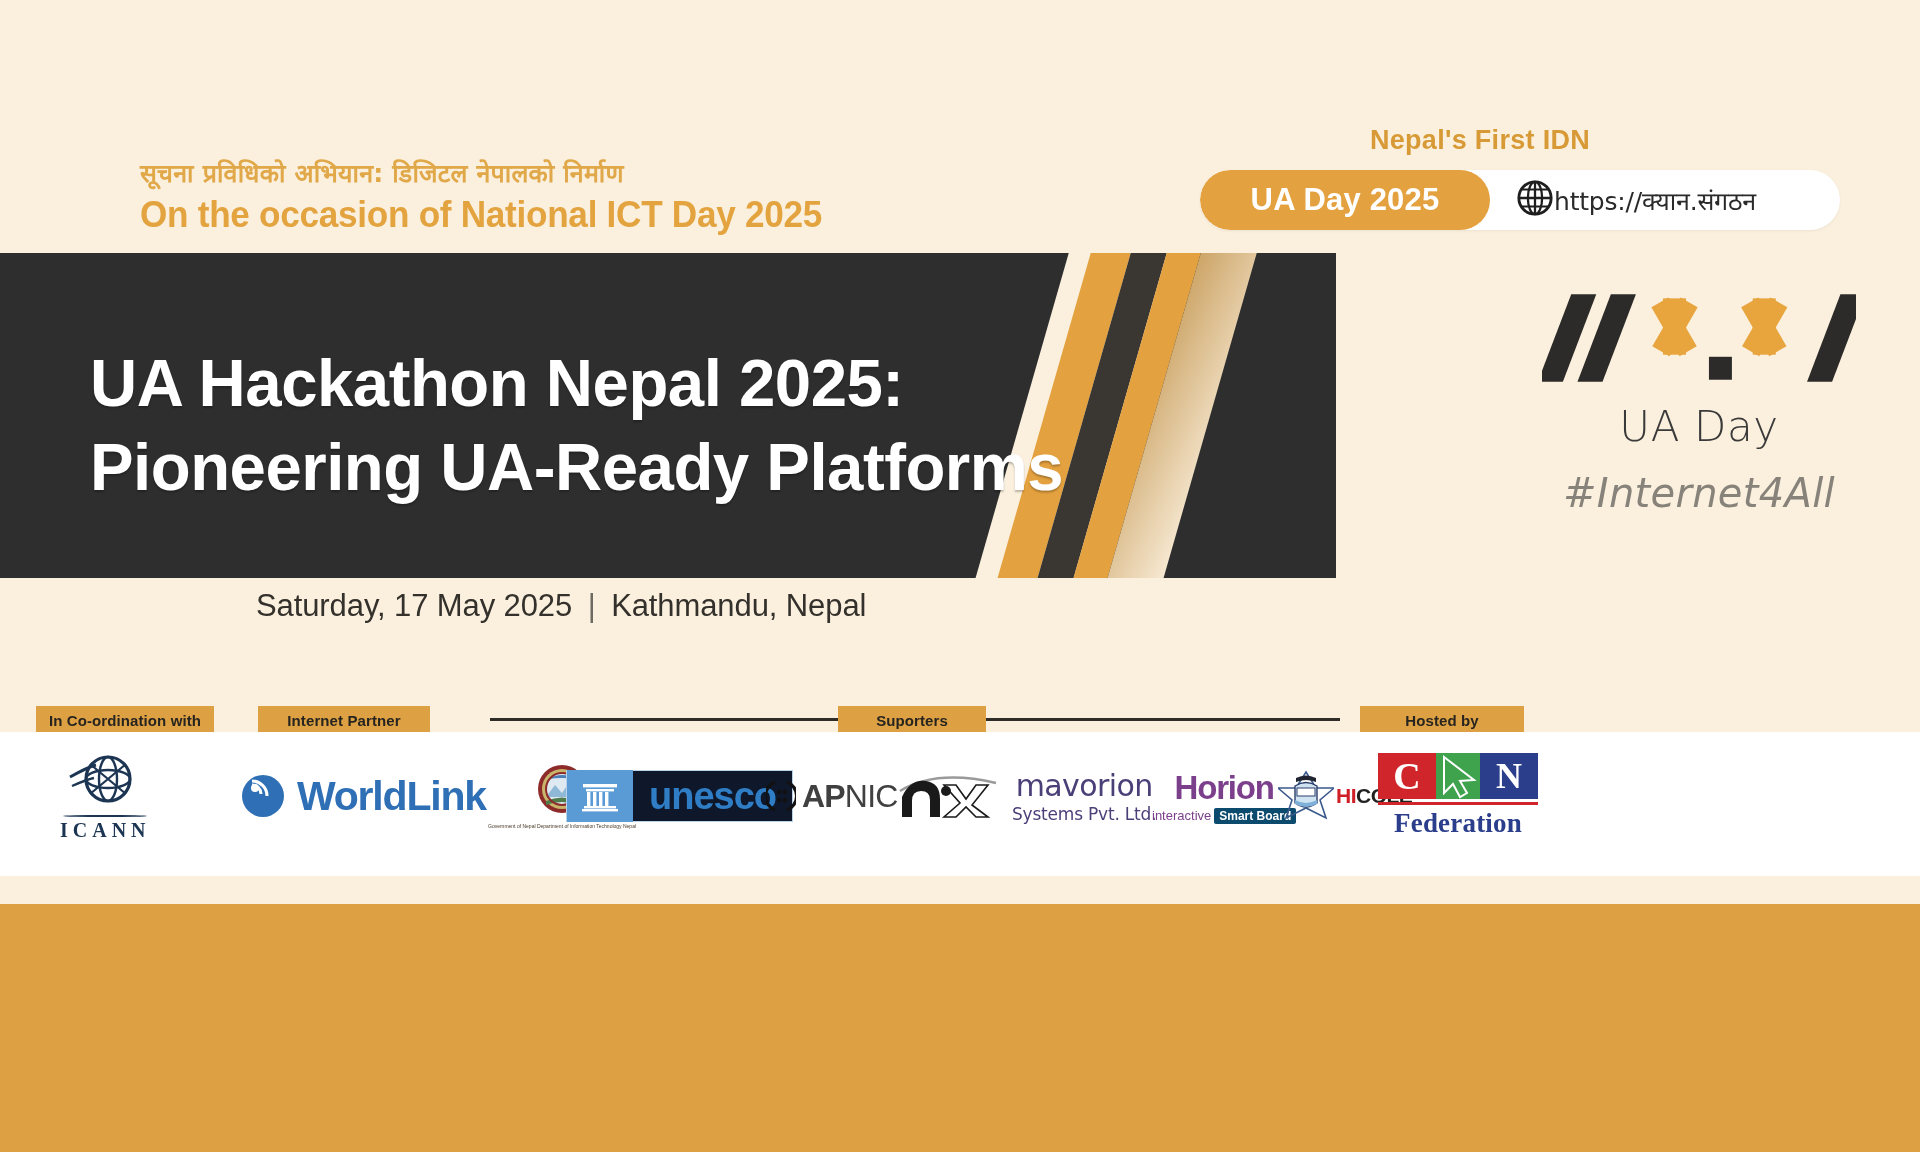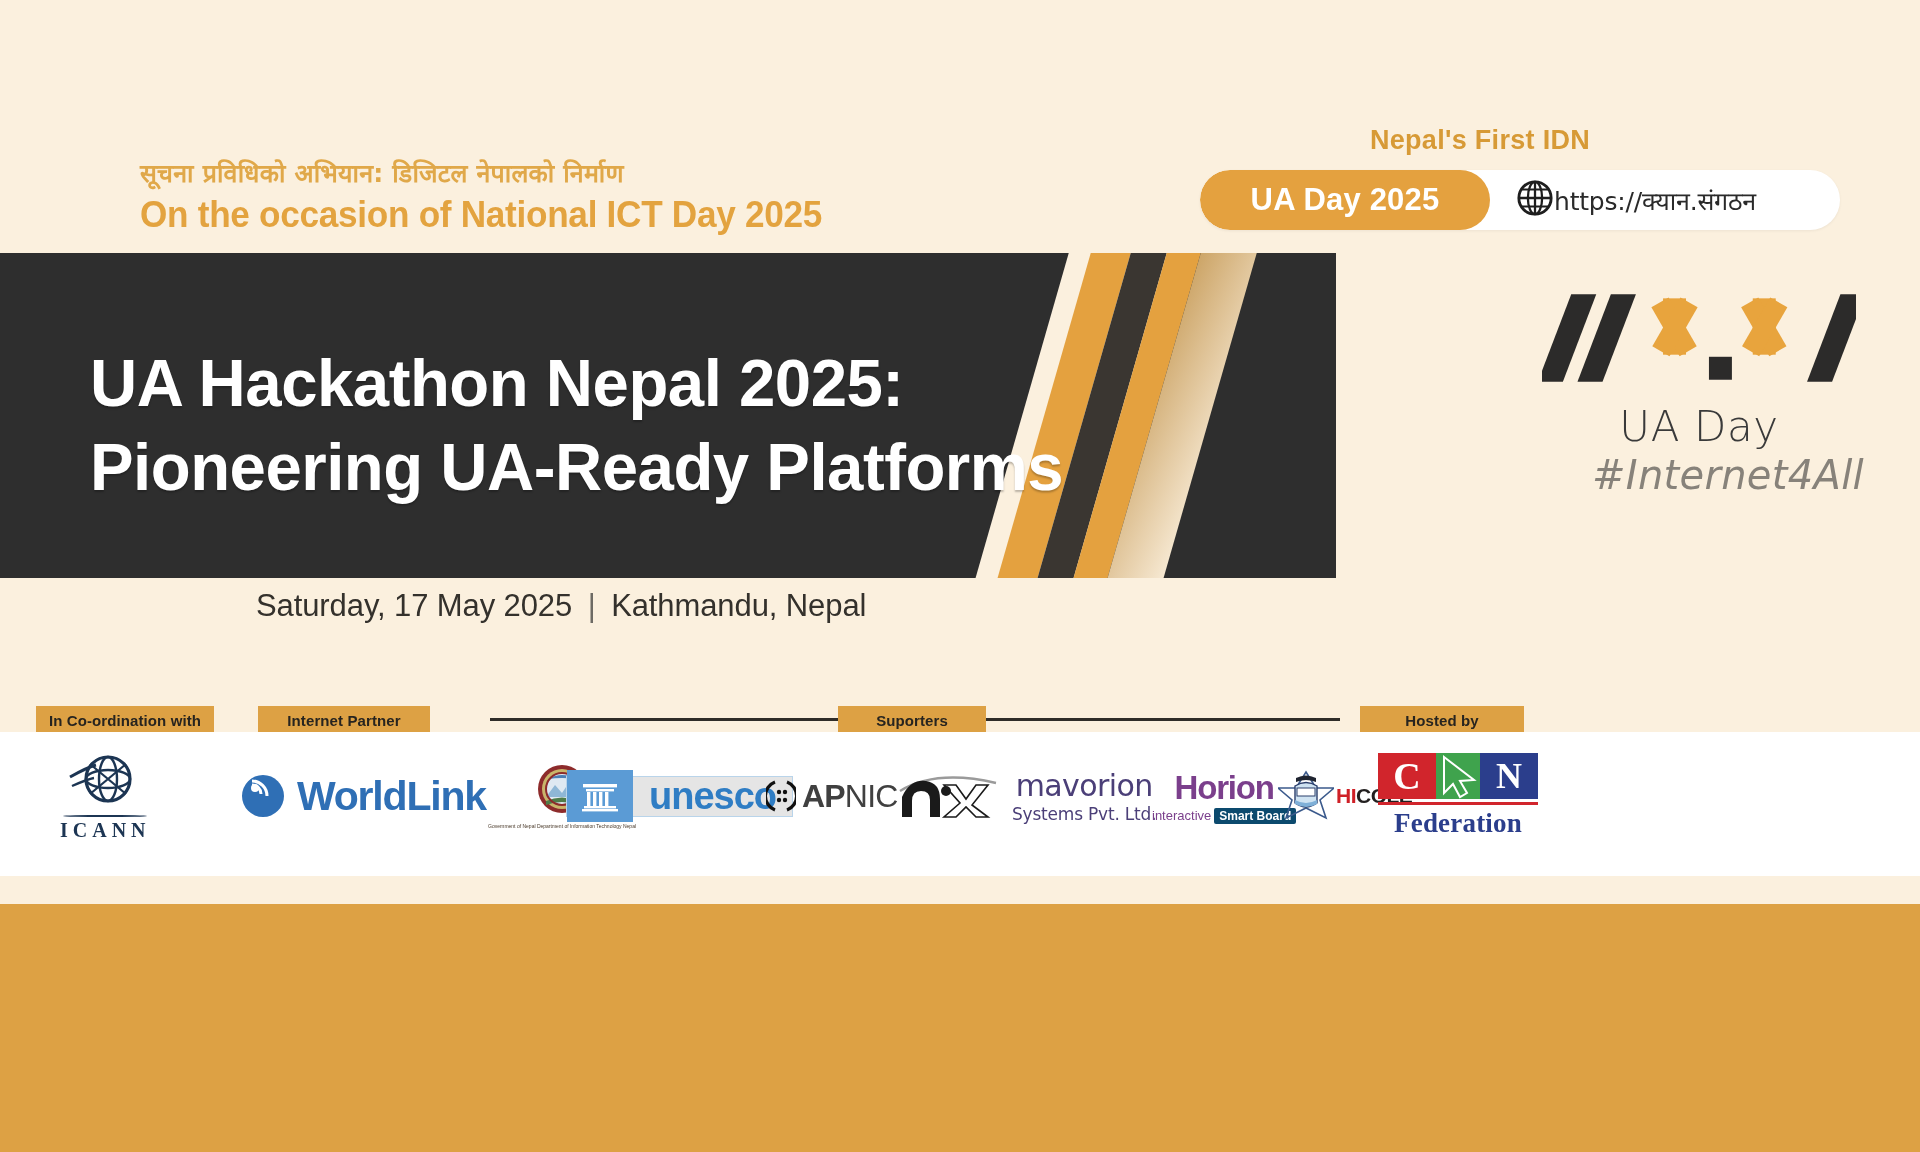--- a/index.html
+++ b/index.html
@@ -79,22 +79,22 @@
   .ua-mark { height:96px; display:block; margin:0 auto; }
   .ua-univ {
     margin-top:2px; font-size:35px; color:#6e6a63; letter-spacing:1.4px;
     font-family:"DejaVu Sans", sans-serif; font-weight:300;
   }
   .ua-day {
     margin-top:16px; font-size:42px; color:#3a3a3a; letter-spacing:.6px;
     font-family:"DejaVu Sans", sans-serif; font-weight:300;
   }
   .ua-tag {
-    margin-top:1px; font-size:40px; color:#87827a; font-style:italic;
-    font-family:"DejaVu Sans", sans-serif; font-weight:300; letter-spacing:.3px;text-align:right;
+    margin-top:19px; font-size:40px; color:#87827a; font-style:italic;
+    font-family:"DejaVu Sans", sans-serif; font-weight:300; letter-spacing:.3px;
   }
 
   
   .datebar {
     position:absolute; left:256px; top:588px;
     font-size:31px; color:#34312c; letter-spacing:-.1px;
     font-family:"Liberation Sans Narrow","Liberation Sans",sans-serif;
   }
   .datebar .sep { color:#6d6a64; padding:0 7px; }
 
@@ -133,21 +133,21 @@
     font-size:41px; font-weight:700; color:#2f6fb5;
     font-family:"Liberation Sans", sans-serif; letter-spacing:-1.2px;
   }
 
   .nepalgov { left:488px; flex-direction:column; justify-content:center; }
   .ng-cap { font-size:5px; color:#4a3a2a; text-align:center; line-height:1.5; margin-top:2px; }
 
   .unesco { left:566px; }
   .un-box {
     display:flex; align-items:center; border:1px solid #b9d4ea;
-    background:#e5e5e5; height:41px;
+    background:#0f172a; height:52px;
   }
   .un-left { background:#5b9bd5; width:66px; height:52px; display:flex; align-items:center; justify-content:center; }
   .un-word {
     padding:0 16px; font-size:38px; font-weight:700; color:#2f7dc4;
     font-family:"Liberation Sans", sans-serif; letter-spacing:-1px;
   }
 
   .apnic { left:766px; gap:6px; align-items:center; }
   .ap-word { font-size:32px; font-weight:700; color:#404040; letter-spacing:-.8px; }
   .ap-word .thin { font-weight:400; }

